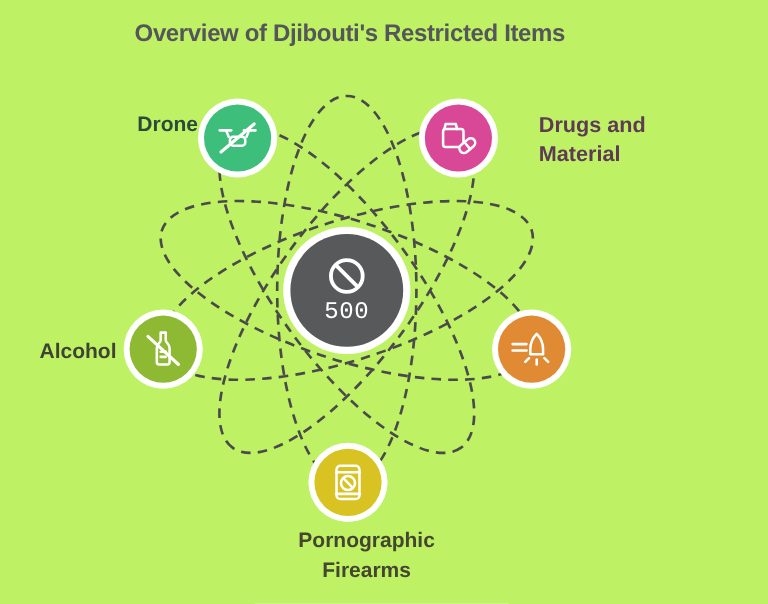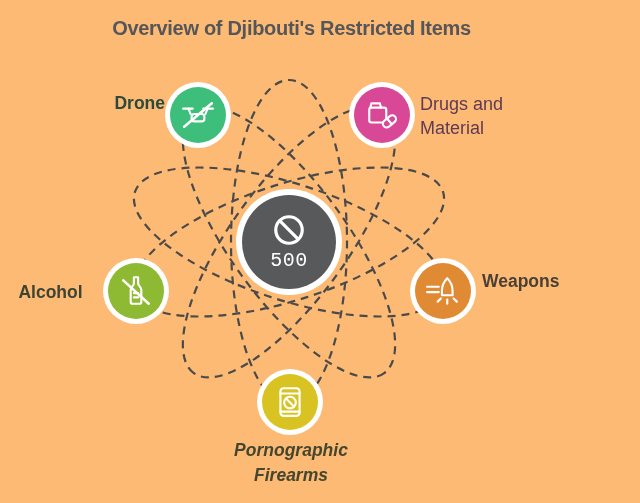--- a/index.html
+++ b/index.html
@@ -1,21 +1,21 @@
 <!DOCTYPE html>
 <html><head>
 <meta charset="utf-8">
 <style>
   * { margin: 0; padding: 0; box-sizing: border-box; }
   body { background: #fff; font-family: "Liberation Sans", sans-serif; }
   .canvas {
     position: relative;
     width: 640px;
     height: 503px;
-    background: #fdba74;
+    background: #bef264;
     overflow: hidden;
   }
   .title {
     position: absolute;
     left: 0; top: 17px; width: 583px;
     text-align: center;
     font-size: 20px;
     font-weight: bold;
     letter-spacing: -0.3px;
     color: #55565a;
@@ -54,24 +54,25 @@
     stroke: #ffffff;
     stroke-width: 2;
     stroke-linecap: round;
     stroke-linejoin: round;
   }
   .label {
     position: absolute;
     font-size: 17.5px;
     font-weight: bold;
     line-height: 23px;
+    padding-left: 29px;
   }
   .label div { white-space: nowrap; }
   .label-drone { left: 0; top: 92px; width: 165px; text-align: right; }
-  .label-drugs { left: 420px; top: 92px; width: 170px; text-align: left; font-weight: normal; font-size: 18px; line-height: 24px; }
+  .label-drugs { left: 420px; top: 92px; width: 170px; text-align: left; font-weight: bold; font-size: 18px; line-height: 24px; }
   .label-alcohol { left: 0; top: 281px; width: 101px; text-align: right; }
   .label-firearms { left: 482px; top: 270px; width: 158px; text-align: left; }
   .label-porn { left: 181px; top: 438px; width: 220px; text-align: center; line-height: 25px; }
 </style>
 </head>
 <body>
 
 <div class="canvas">
 
   <div class="title">Overview of Djibouti's Restricted Items</div>
@@ -139,30 +140,29 @@
     <svg class="glyph" width="34" height="34" viewBox="-16 -16 32 32">
       <path d="M-15,-4 L-4,-4"></path>
       <path d="M-15,1 L-4,1"></path>
       <path d="M4,-12 C8,-8 9,-4 9,0 L9,4 L-1,4 L-1,0 C-1,-4 0,-8 4,-12 Z"></path>
       <path d="M4,8 L4,12"></path>
       <path d="M-2,7 L-5,10"></path>
       <path d="M10,7 L13,10"></path>
     </svg>
   </div>
   <div class="label label-firearms" style="color: rgb(74, 64, 54);">
-    <div>Weapons</div>
   </div>
 
   <div class="node-circle" style="left: 262px; top: 374px; background-color: rgb(216, 195, 34);">
     <svg class="glyph" width="34" height="34" viewBox="-16 -16 32 32">
       <rect x="-9" y="-13" width="18" height="26" rx="3"></rect>
       <path d="M-9,-8 L9,-8"></path>
       <path d="M-9,9 L9,9"></path>
       <circle cx="0" cy="0.5" r="5.5"></circle>
       <line x1="-3.7" y1="-3.3" x2="3.7" y2="4.3"></line>
     </svg>
   </div>
-  <div class="label label-porn" style="color: rgb(69, 70, 47); font-style: italic;">
+  <div class="label label-porn" style="color: rgb(69, 70, 47);">
     <div>Pornographic</div>
     <div>Firearms</div>
   </div>
 
 </div>
 
 </body></html>

